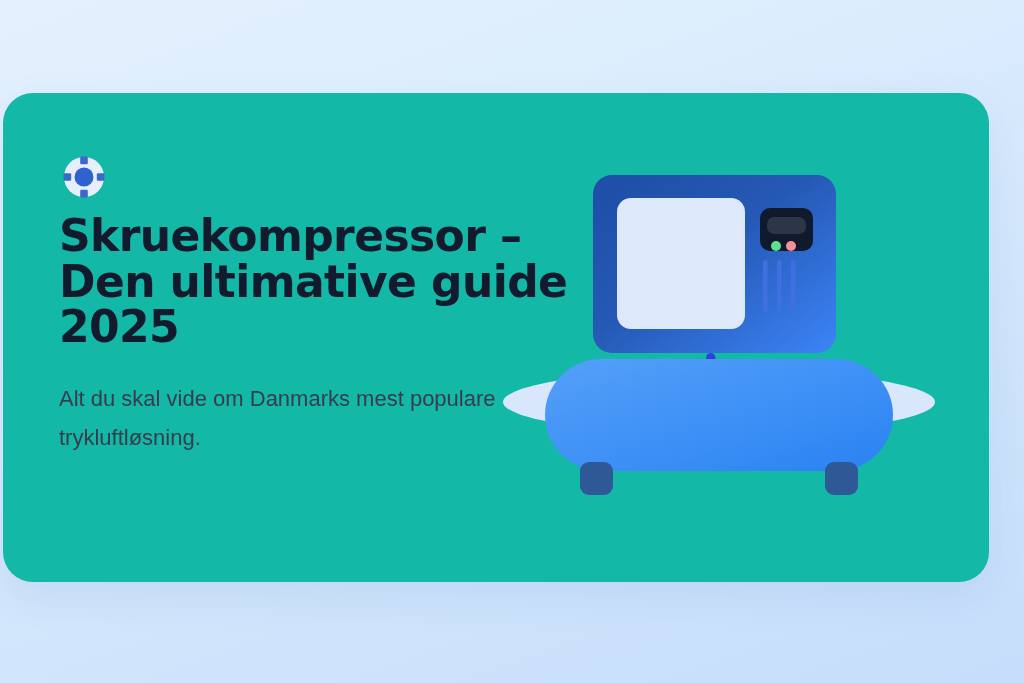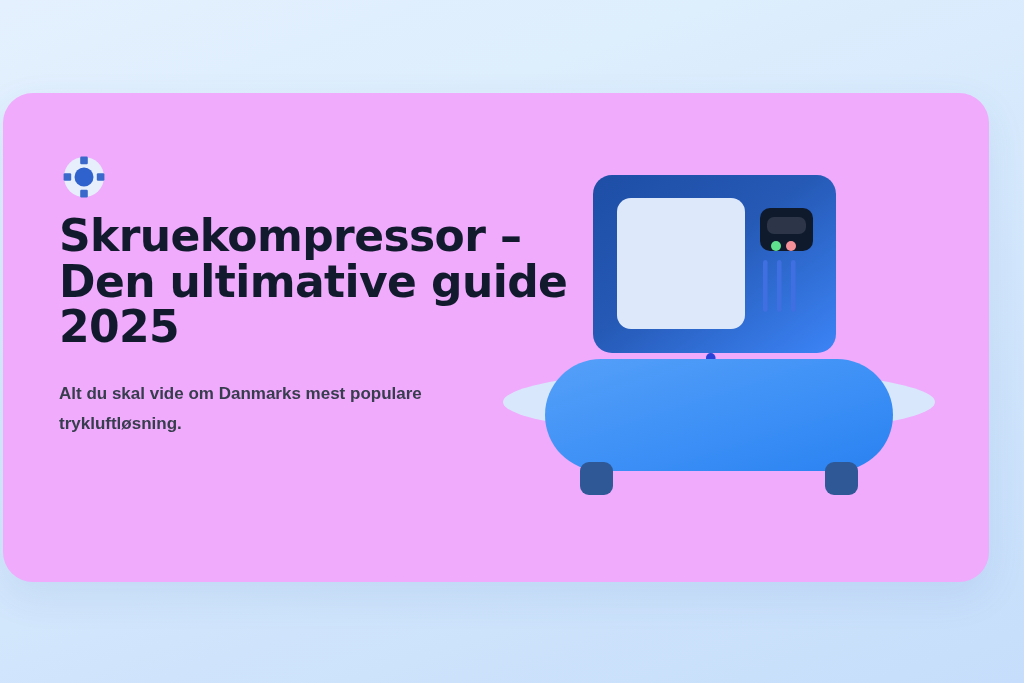--- a/index.html
+++ b/index.html
@@ -19,21 +19,21 @@
     height: 683px;
   }
 
   
   .hero-card {
     position: absolute;
     left: 3px;
     top: 93px;
     width: 986px;
     height: 489px;
-    background: #f0abfc;
+    background: #14b8a6;
     border-radius: 30px;
     box-shadow: 0 14px 38px rgba(60, 110, 180, 0.10);
     overflow: hidden;
   }
 
   
   .text-col {
     position: absolute;
     left: 56px;
     top: 60px;
@@ -57,23 +57,23 @@
     font-weight: 700;
     letter-spacing: -0.6px;
     color: #121a2e;
     white-space: pre-line;
   }
 
   .hero-subtitle {
     margin: 0;
     margin-top: 29px;
     font-family: "Liberation Sans", sans-serif;
-    font-size: 17px;
+    font-size: 22px;
     line-height: 1.78;
-    font-weight: 700;
+    font-weight: 400;
     color: #363d4d;
     max-width: 490px;
   }
 
   
   .illustration {
     position: absolute;
     left: 492px;
     top: 66px;
     width: 448px;

